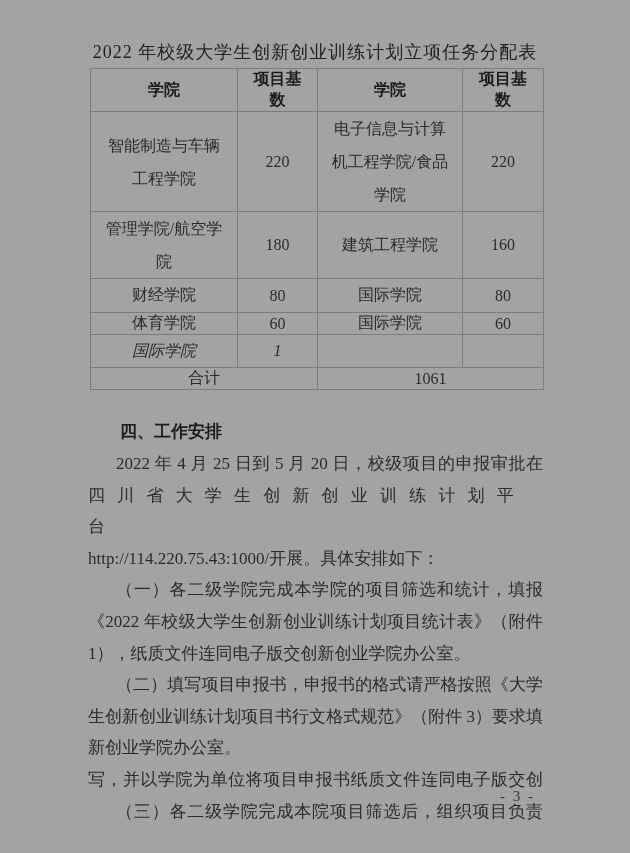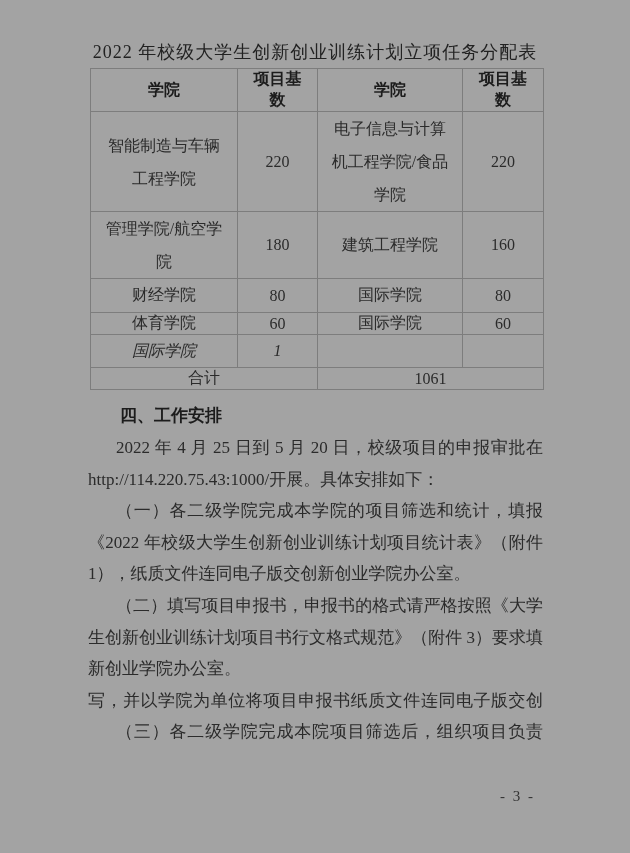--- a/index.html
+++ b/index.html
@@ -60,20 +60,21 @@
     width: 455px;
     font-size: 17px;
   }
   .section-heading {
     font-family: "Liberation Sans", "DejaVu Sans", sans-serif;
     font-weight: bold;
     font-size: 17px;
     line-height: 33px;
     padding-left: 32px;
     color: #1c1c1c;
+    margin-top: 16px;
   }
   .line { line-height: 31.6px; }
   .indent { text-indent: 28px; }
   .fill { text-align: justify; text-align-last: justify; }
   .spread { letter-spacing: 12.2px; text-align-last: auto; text-align: left; }
   .page-number {
     position: absolute;
     left: 500px;
     top: 788px;
     width: 60px;
@@ -142,20 +143,21 @@
       <td colspan="2">1061</td>
     </tr>
   </tbody>
     </table>
 
   <div class="body-text">
     <div class="section-heading">四、工作安排</div>
 
     <div>
       <div class="line indent fill">2022 年 4 月 25 日到 5 月 20 日，校级项目的申报审批在</div>
+      <div class="line spread">四川省大学生创新创业训练计划平台</div>
       <div class="line">http://114.220.75.43:1000/开展。具体安排如下：</div>
     </div>
 
     <div>
       <div class="line indent fill">（一）各二级学院完成本学院的项目筛选和统计，填报</div>
       <div class="line fill">《2022 年校级大学生创新创业训练计划项目统计表》（附件</div>
       <div class="line">1），纸质文件连同电子版交创新创业学院办公室。</div>
     </div>
 
     <div>

